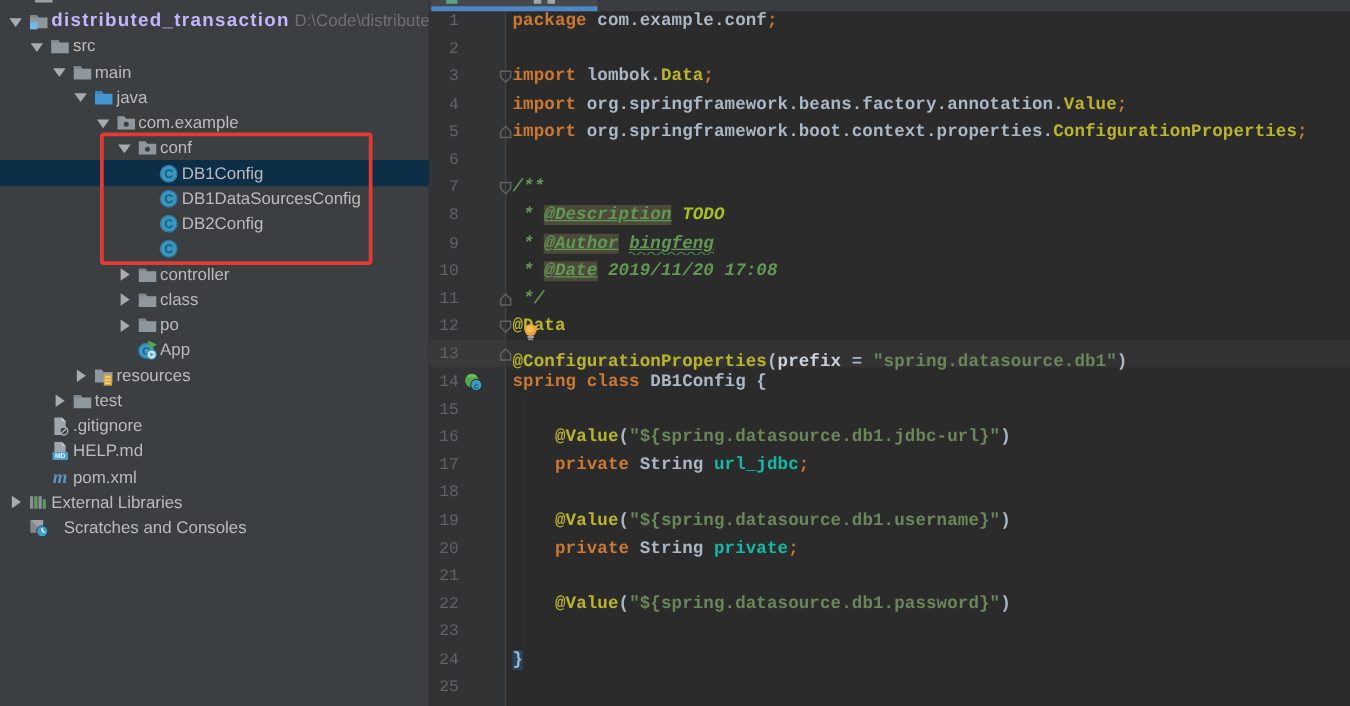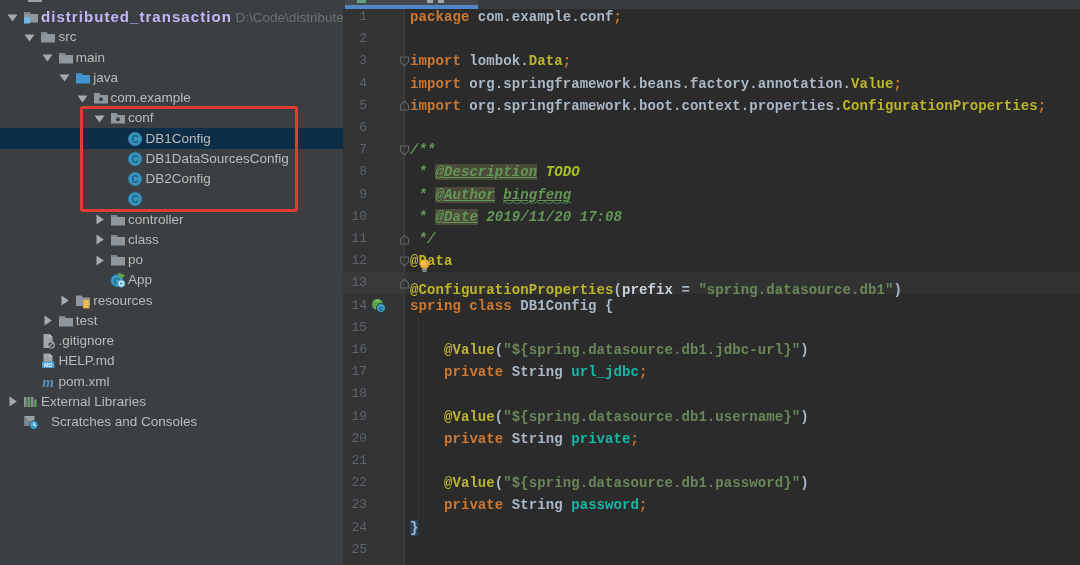--- a/index.html
+++ b/index.html
@@ -97,21 +97,20 @@
       <div class="cl" style="top:279px"><i class="an">@ConfigurationProperties</i><i class="p">(</i><i class="pb">prefix</i><i class="p"> = </i><i class="s">"spring.datasource.db1"</i><i class="p">)</i></div>
       <div class="cl" style="top:294.5px"><i class="k">spring class</i><i class="p"> DB1Config {</i></div>
       <div class="cl" style="top:316.7px"></div>
       <div class="cl" style="top:338.9px"><i class="p">    </i><i class="an">@Value</i><i class="p">(</i><i class="s">"${spring.datasource.db1.jdbc-url}"</i><i class="p">)</i></div>
       <div class="cl" style="top:361.1px"><i class="p">    </i><i class="k">private</i><i class="p"> String </i><i class="f">url_jdbc</i><i class="k">;</i></div>
       <div class="cl" style="top:383.3px"></div>
       <div class="cl" style="top:405.5px"><i class="p">    </i><i class="an">@Value</i><i class="p">(</i><i class="s">"${spring.datasource.db1.username}"</i><i class="p">)</i></div>
       <div class="cl" style="top:427.7px"><i class="p">    </i><i class="k">private</i><i class="p"> String </i><i class="f">private</i><i class="k">;</i></div>
       <div class="cl" style="top:449.9px"></div>
       <div class="cl" style="top:472.1px"><i class="p">    </i><i class="an">@Value</i><i class="p">(</i><i class="s">"${spring.datasource.db1.password}"</i><i class="p">)</i></div>
-      <div class="cl" style="top:494.3px"><i class="p">    </i><i class="k">private</i><i class="p"> String </i><i class="f">password</i><i class="k">;</i></div>
       <div class="cl" style="top:516.5px"><i class="p" style="background:#25455E">}</i></div>
       <div class="cl" style="top:538.7px"></div>
     </div>
 
  <div style="position:absolute;left:418.5px;top:258px;line-height:0"><svg width="12" height="16" viewBox="0 0 12 16">
         <circle cx="5.5" cy="6" r="4.8" fill="#EDA33C"></circle>
         <circle cx="4.8" cy="5.2" r="2.6" fill="#F7C04F"></circle>
         <path d="M2.9 10.6 h5.2 v1.7 h-5.2 z" fill="#97A5B0"></path>
         <path d="M3.5 12.6 h4 v1.5 h-4 z" fill="#87939D"></path>
       </svg></div>

